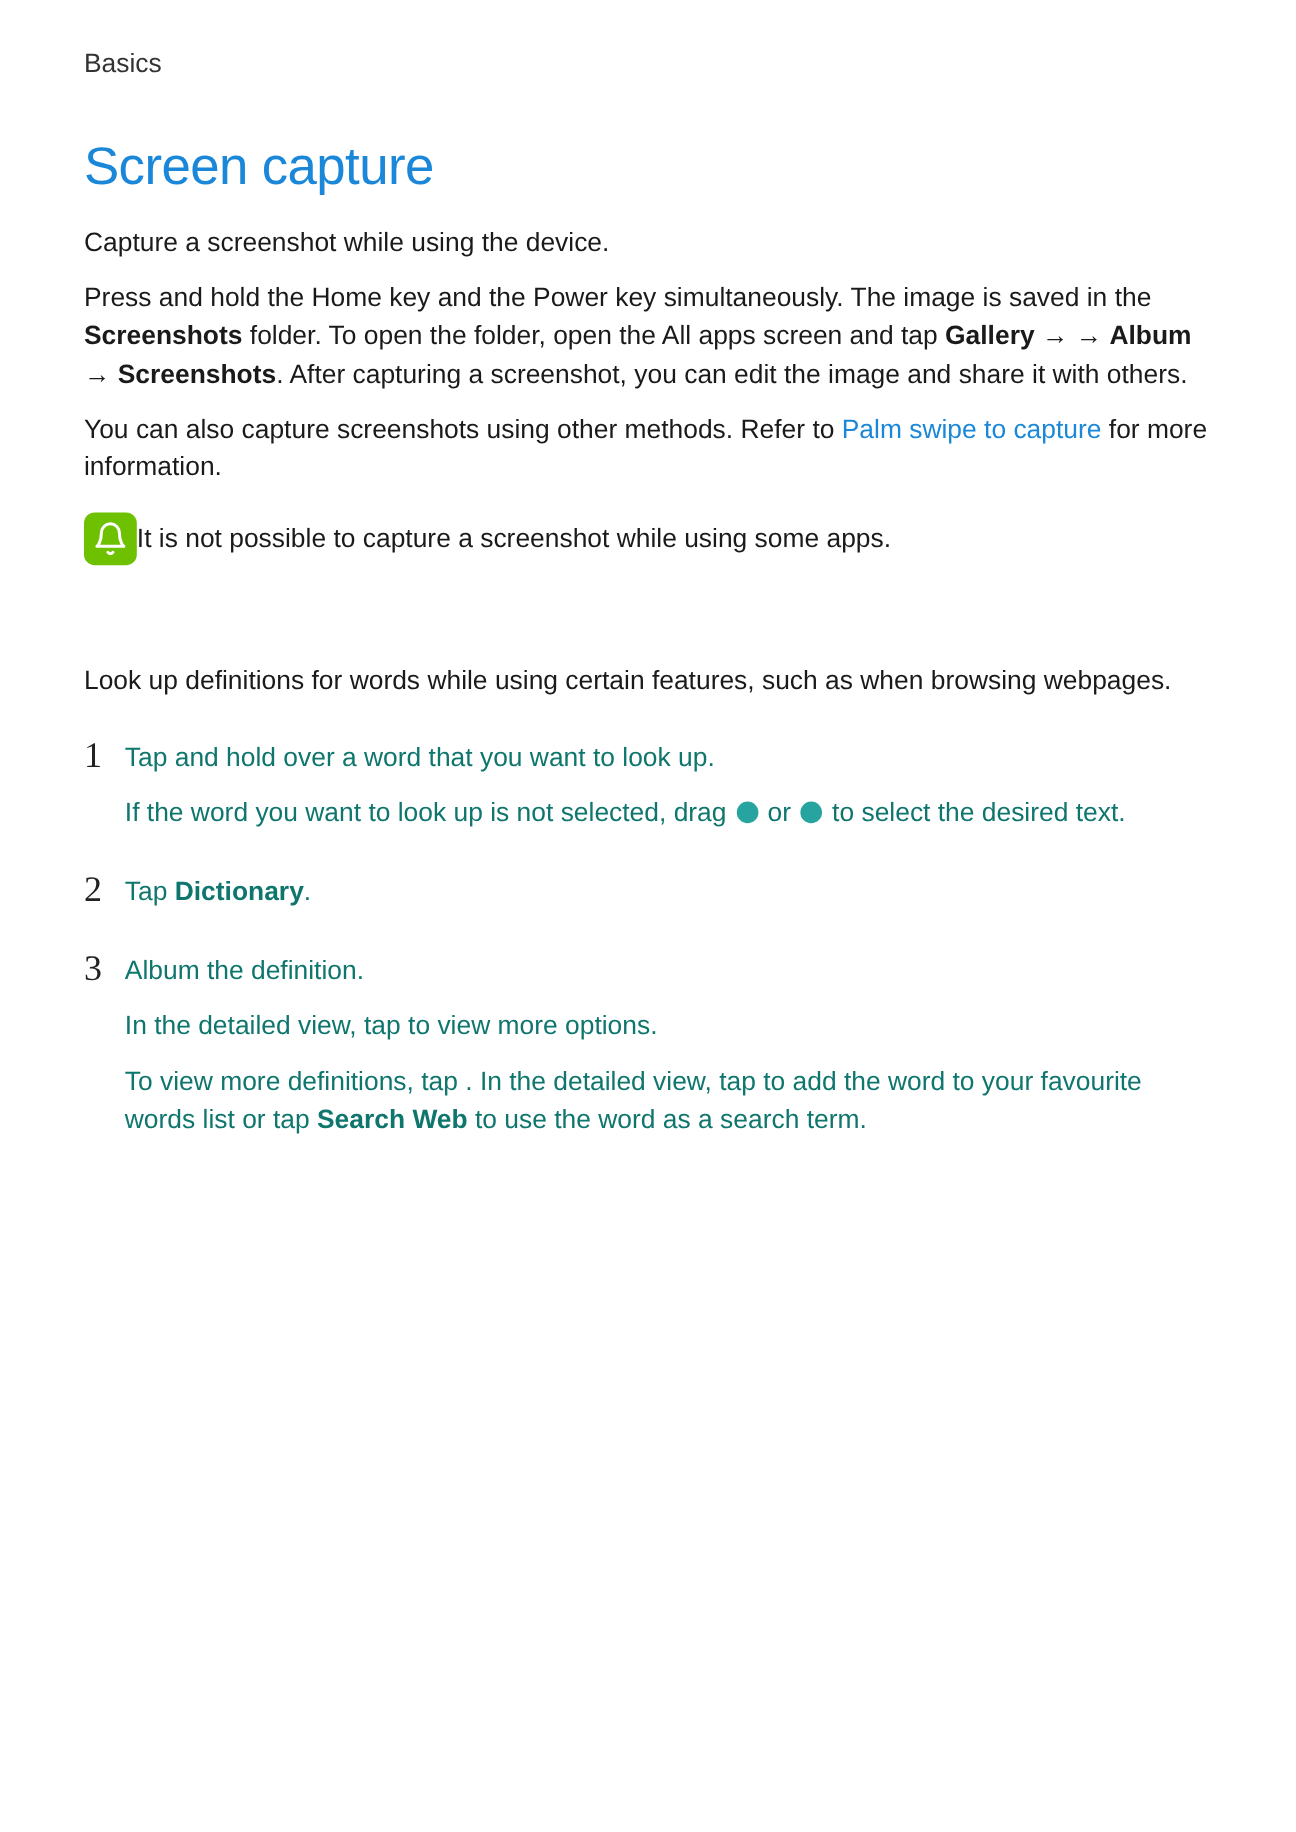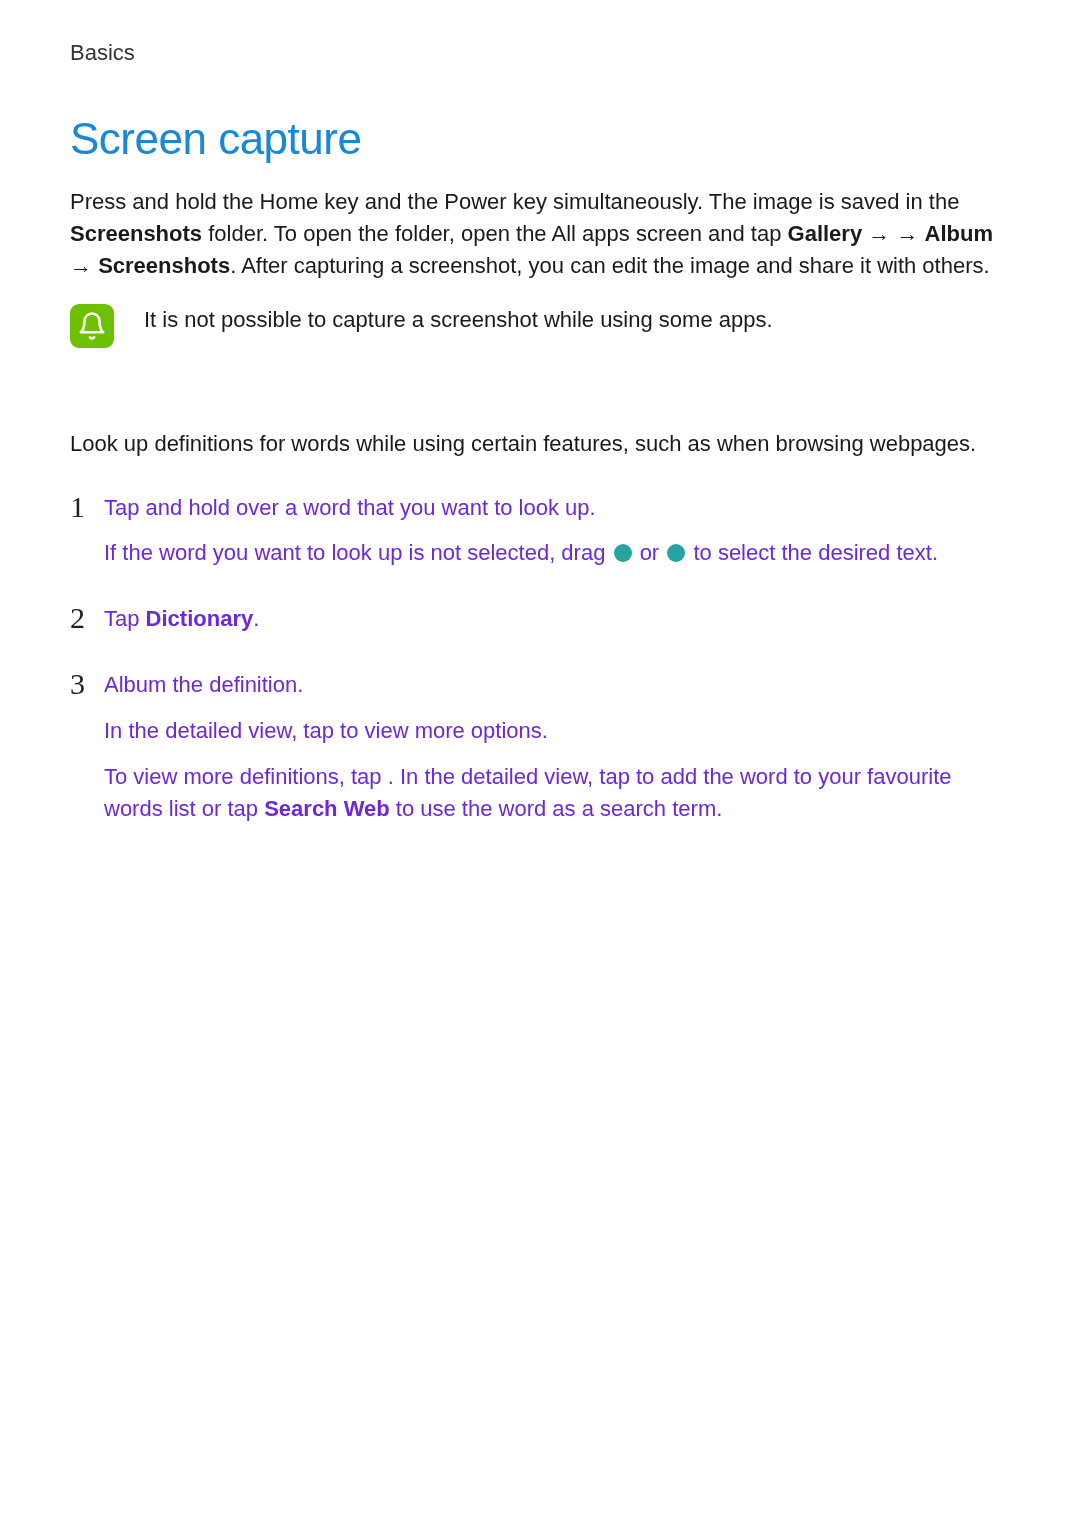--- a/index.html
+++ b/index.html
@@ -38,22 +38,21 @@
     color: #1a1a1a;
   }
   .bold { font-weight: 700; }
   .arrow { font-weight: 400; }
   .link {
     color: #1a87d9;
     text-decoration: none;
   }
   .note-row {
     display: flex;
-    align-items: flex-start;
-    gap: 30px;
+    align-items: center;
     margin-top: 22px;
     margin-bottom: 80px;
   }
   .note-icon {
     flex: 0 0 44px;
     height: 44px;
     border-radius: 9px;
     background: #6dc100;
     display: flex;
     align-items: center;
@@ -75,21 +74,21 @@
     font-size: 30px;
     font-weight: 400;
     color: #222;
     line-height: 1.0;
     font-family: Georgia, "Times New Roman", serif;
   }
   .step-body {
     flex: 1;
     font-size: 22px;
     line-height: 1.45;
-    color: #6d28d9;
+    color: #0f766e;
   }
   .step-body p { margin: 0 0 14px 0; }
   .handle {
     display: inline-block;
     width: 18px;
     height: 18px;
     border-radius: 50%;
     background: #27a4a0;
     vertical-align: -2px;
     margin: 0 2px;
@@ -106,25 +105,29 @@
 </style>
 </head>
 <body>
 
 <div class="page">
 
   <div class="chapter">Basics</div>
 
   <h1 class="h1">Screen capture</h1>
 
+  <p class="p">Capture a screenshot while using the device.</p>
 
   <p class="p">
     <span>Press and hold the Home key and the Power key simultaneously. The image is saved in the </span><span class="bold">Screenshots</span><span> folder. To open the folder, open the All apps screen and tap </span><span class="bold">Gallery</span><span class="arrow"> → </span><span></span><span class="arrow"> → </span><span class="bold">Album</span><span class="arrow"> → </span><span class="bold">Screenshots</span><span>. After capturing a screenshot, you can edit the image and share it with others.</span>
   </p>
 
+  <p class="p">
+    <span>You can also capture screenshots using other methods. Refer to </span><a class="link" href="#">Palm swipe to capture</a><span> for more information.</span>
+  </p>
 
   <div class="note-row">
     <div class="note-icon">
       <svg viewBox="0 0 24 24" fill="none" stroke="#fff" stroke-width="2" stroke-linecap="round" stroke-linejoin="round">
         <path d="M18 8a6 6 0 0 0-12 0c0 7-3 9-3 9h18s-3-2-3-9"></path>
         <path d="M13.7 21a2 2 0 0 1-3.4 0"></path>
       </svg>
     </div>
     <div class="note-text">It is not possible to capture a screenshot while using some apps.</div>
   </div>

